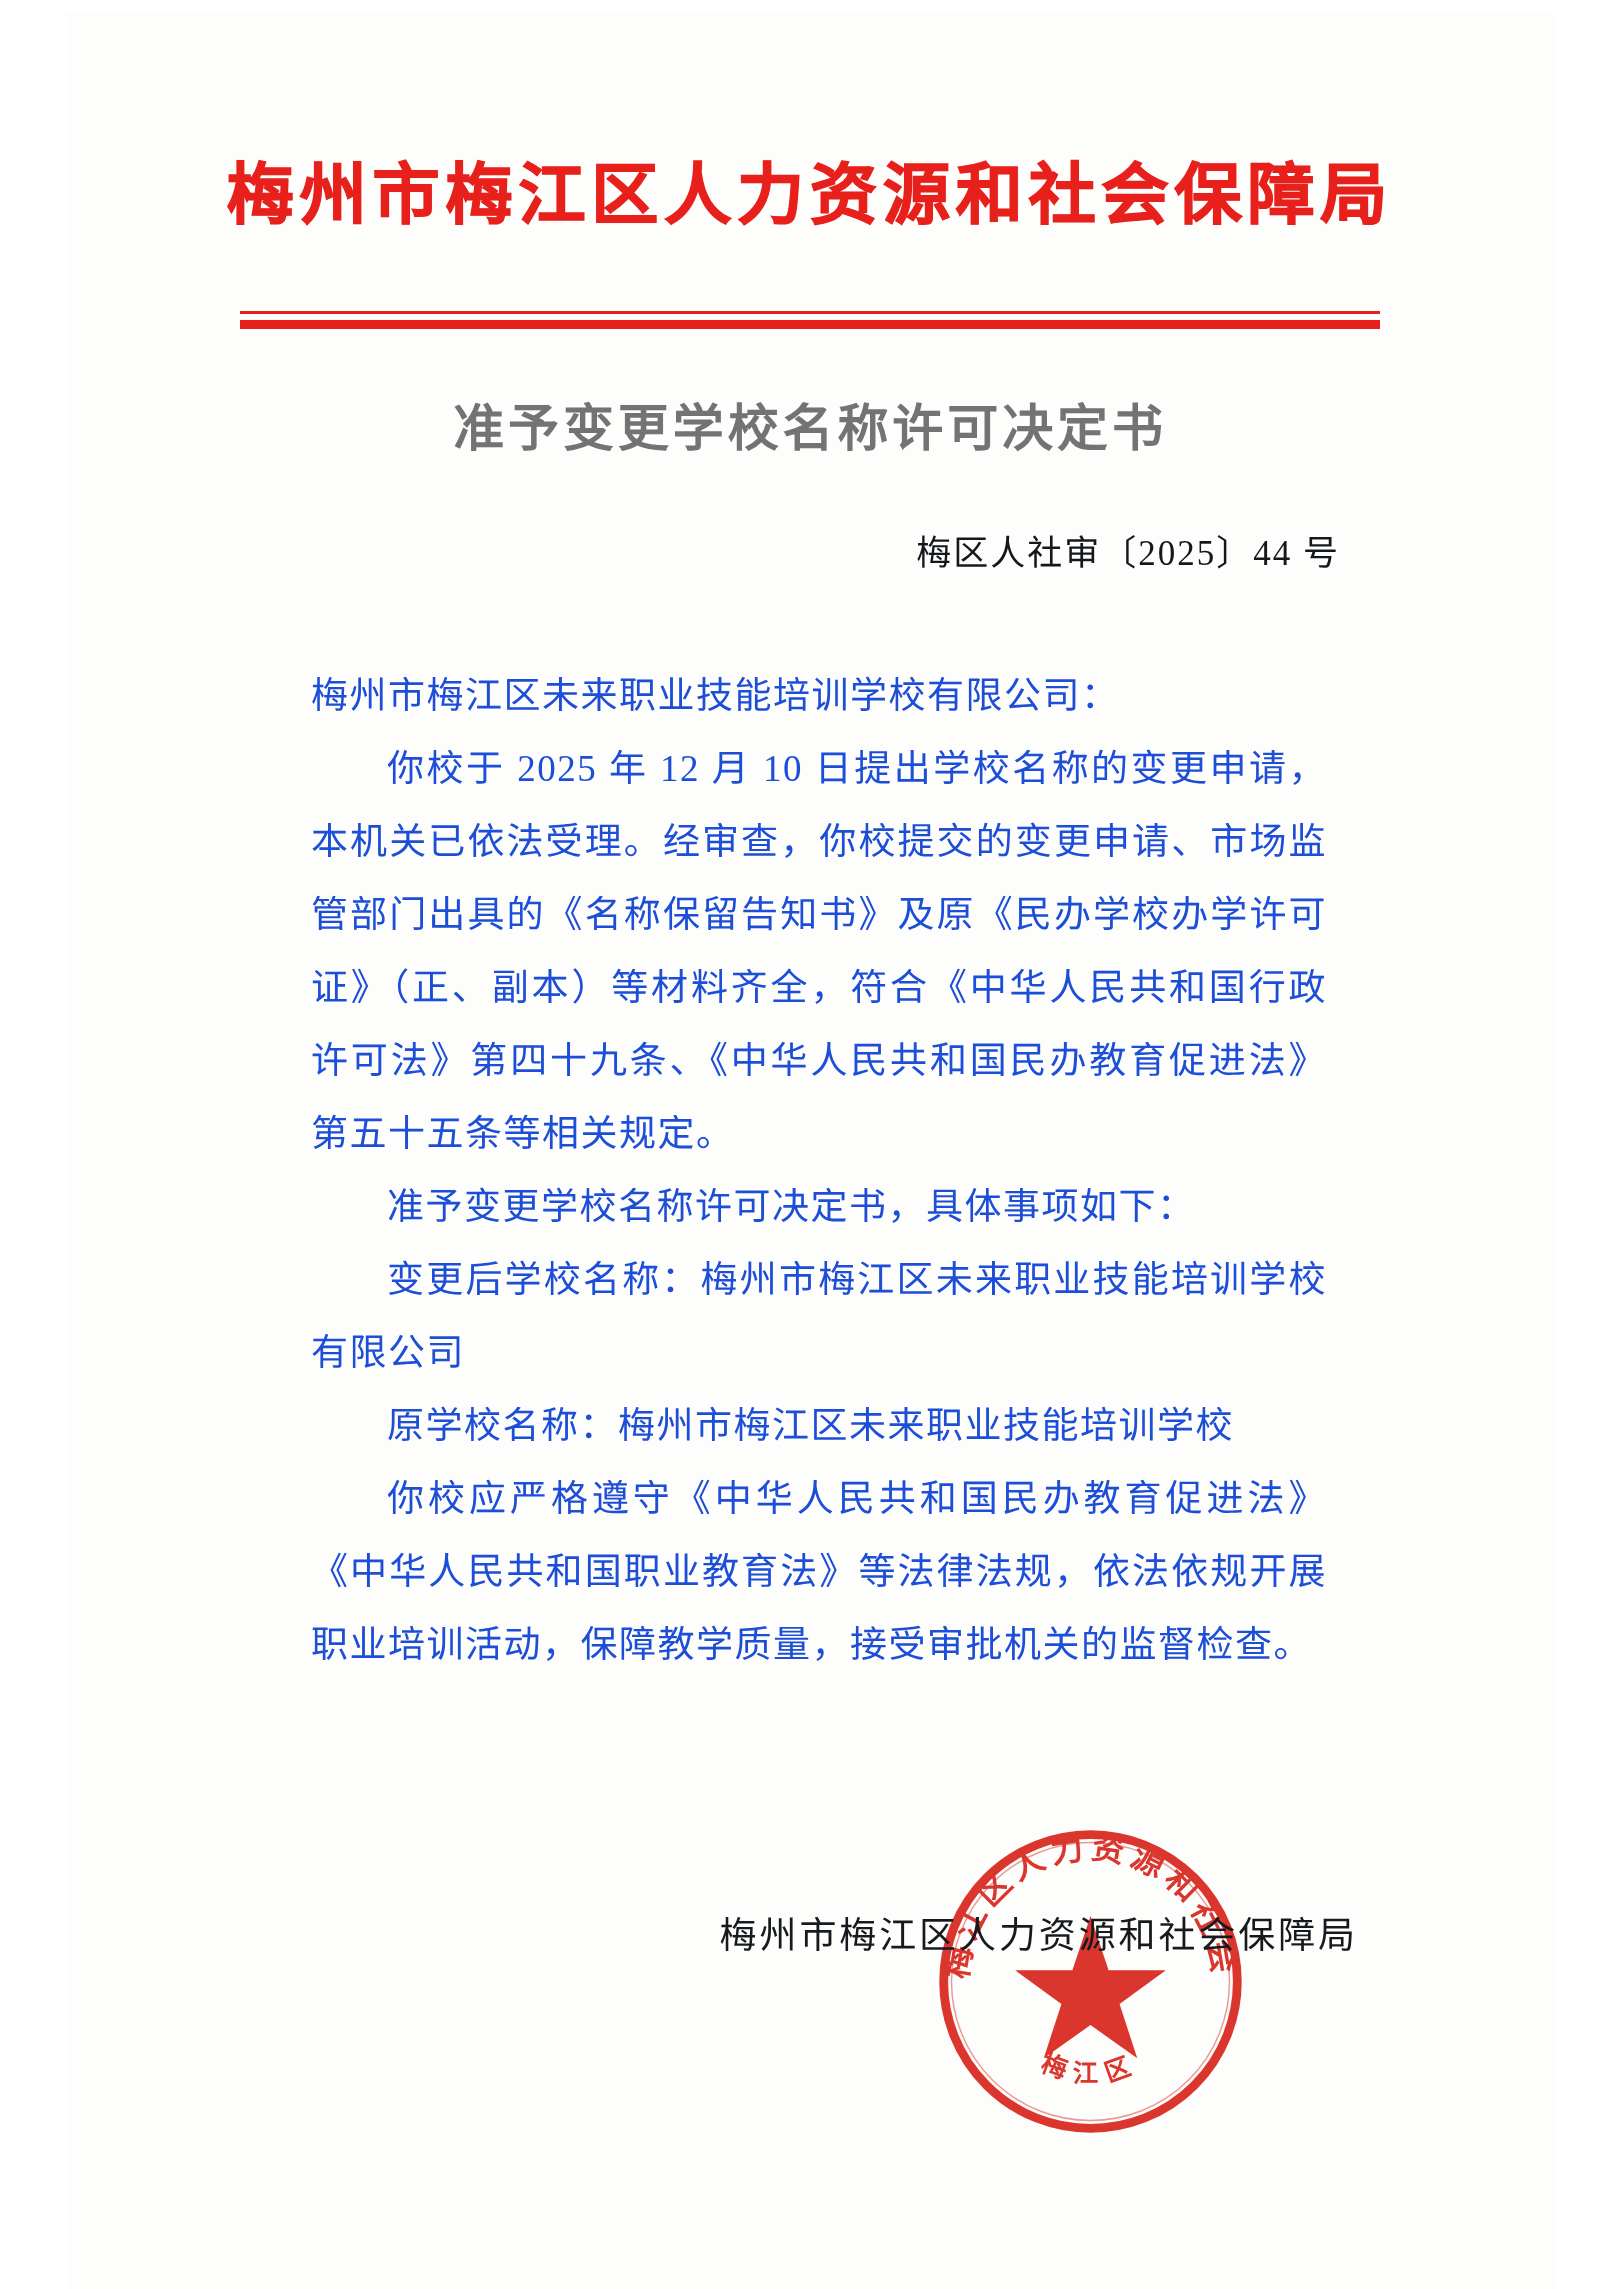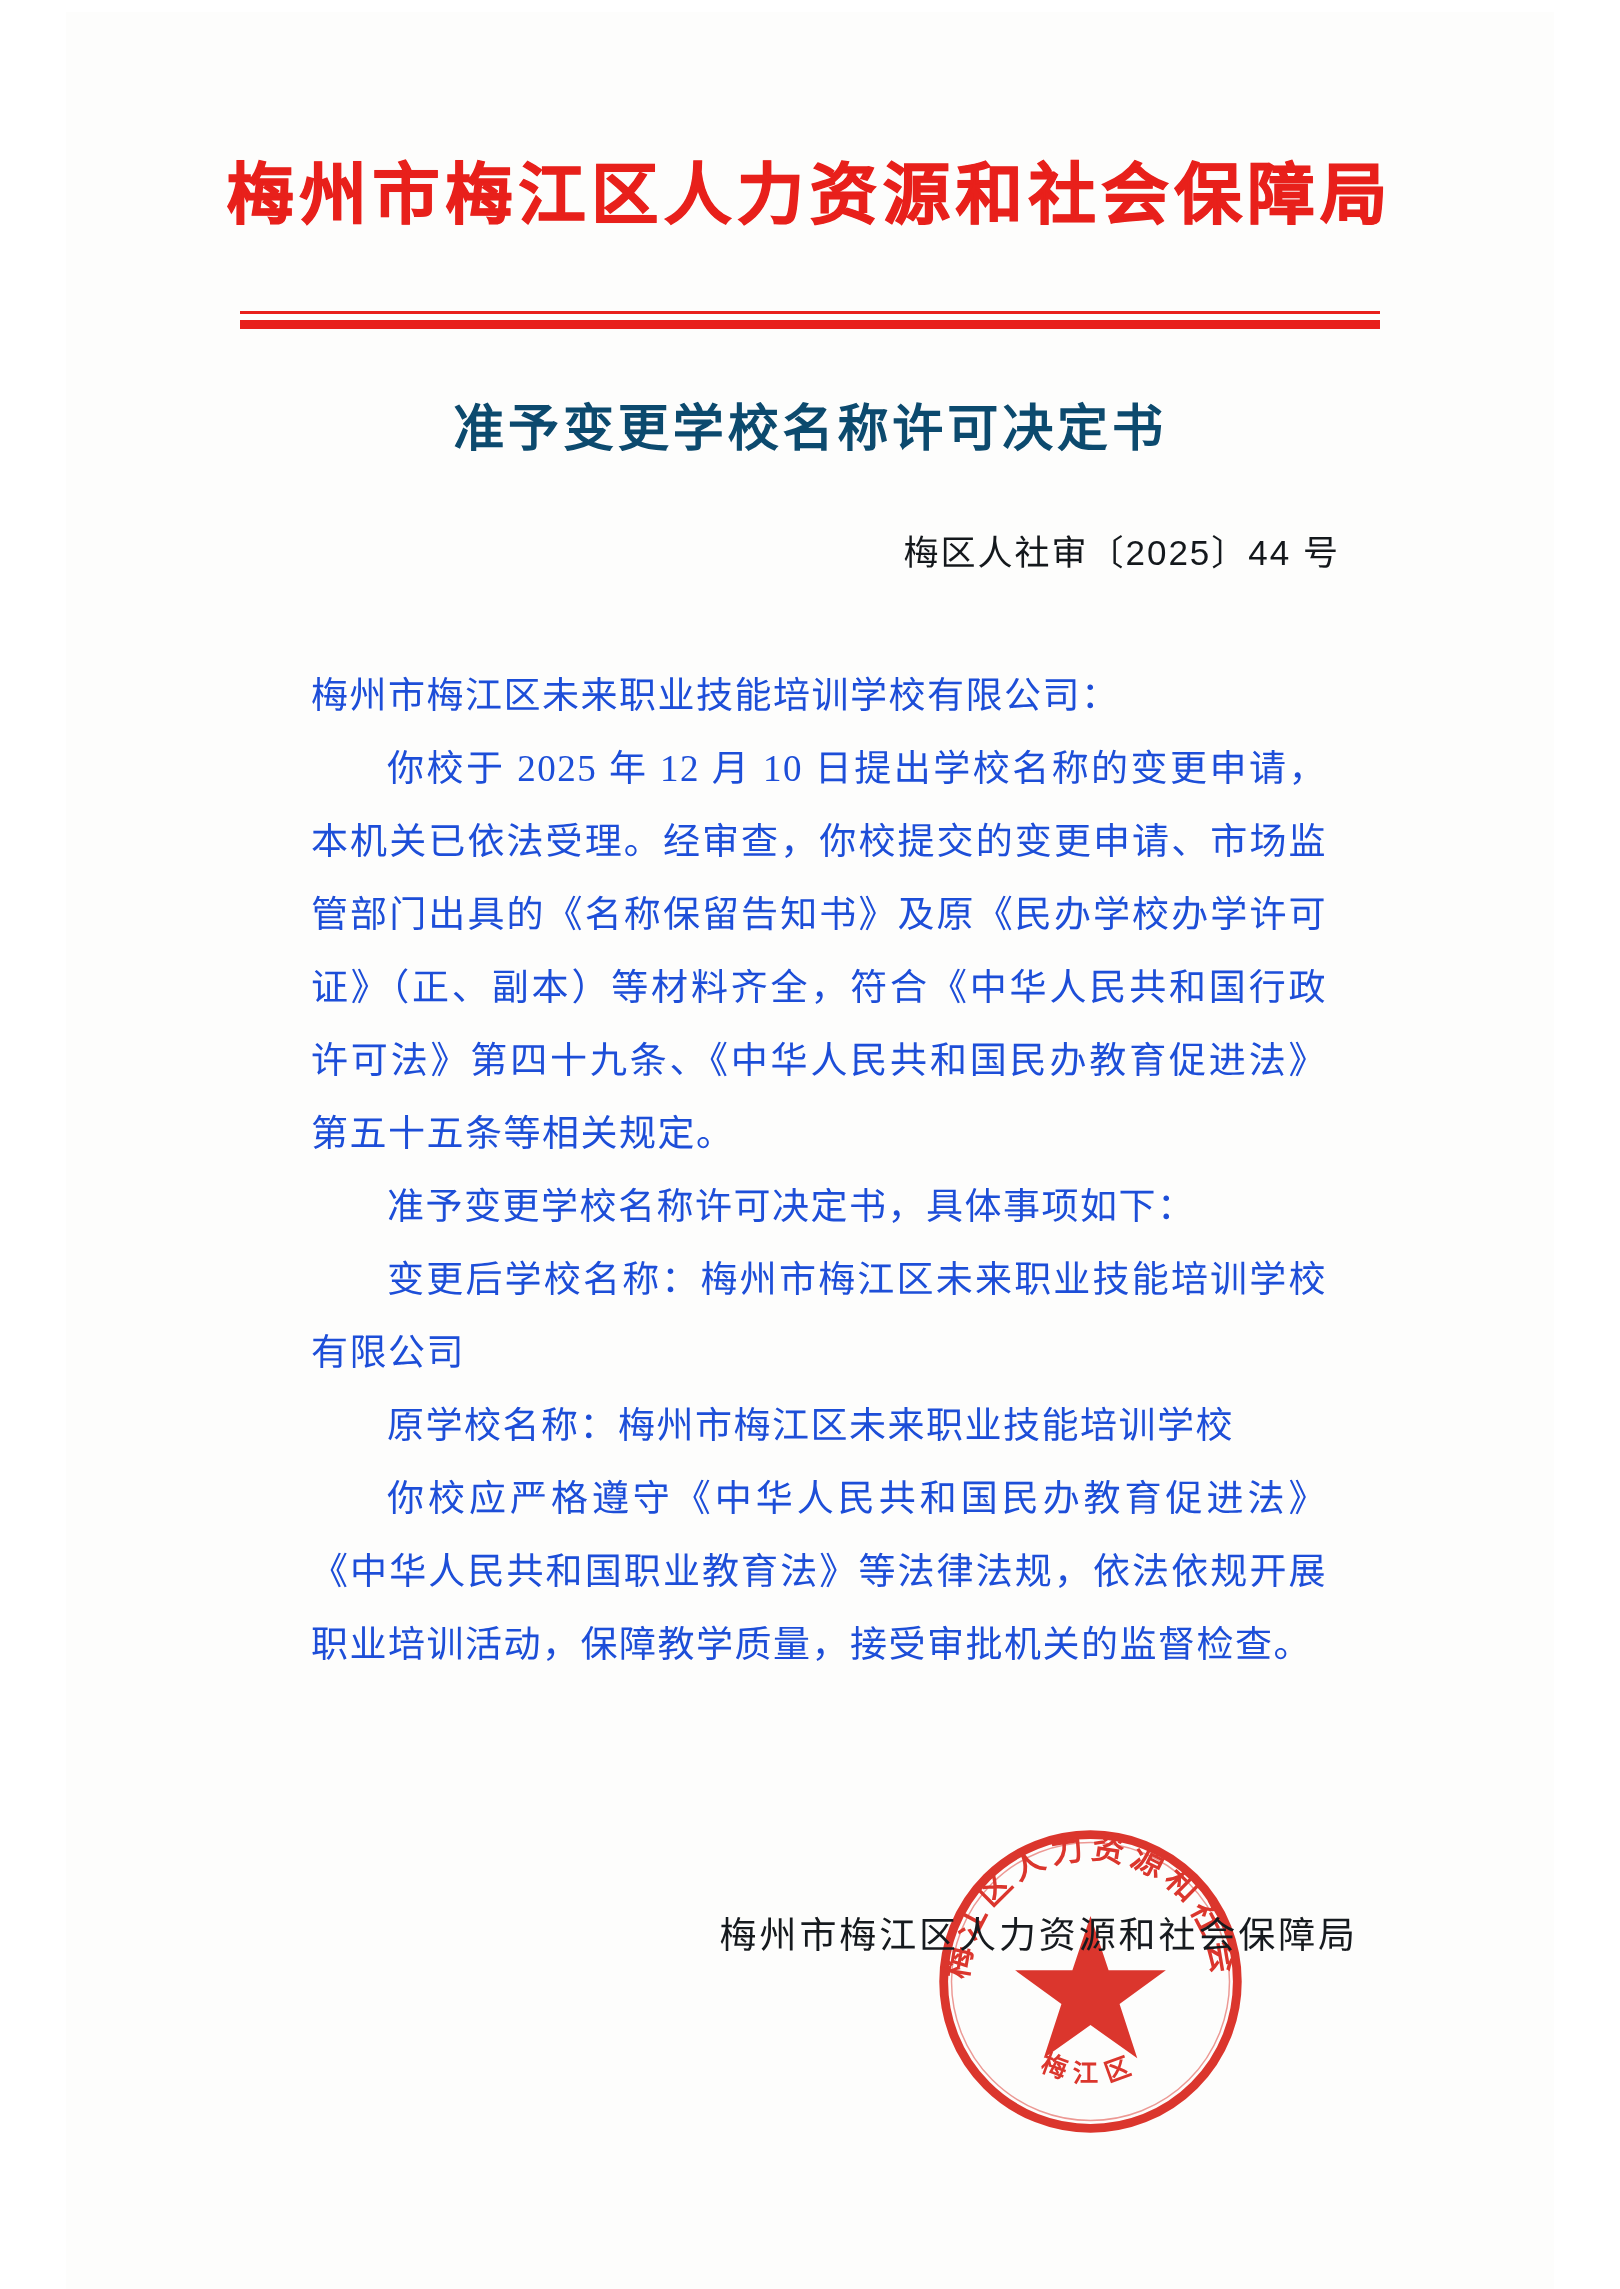--- a/index.html
+++ b/index.html
@@ -63,35 +63,35 @@
     width: 100%;
   }
 
   
   .doc-title {
     position: absolute;
     left: 0;
     top: 375px;
     width: 100%;
     text-align: center;
-    color: #0c4a6e;
+    color: #737373;
     font-family: Liberation Serif, serif;
     font-weight: 700;
     font-size: 51px;
     letter-spacing: 3.9px;
     white-space: nowrap;
   }
 
   
   .doc-number {
     position: absolute;
     right: 214px;
     top: 512px;
     color: #14181c;
-    font-family: Liberation Sans, sans-serif;
+    font-family: Liberation Serif, serif;
     font-size: 35px;
     letter-spacing: 2px;
     white-space: nowrap;
   }
 
   
   .body-block {
     position: absolute;
     left: 245px;
     right: 227px;

